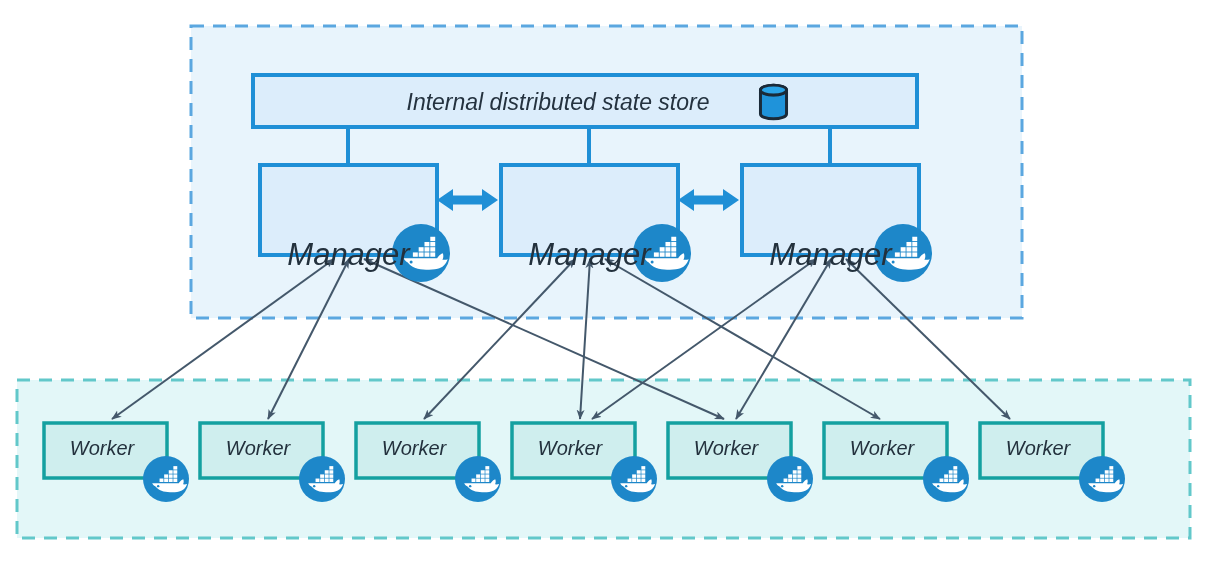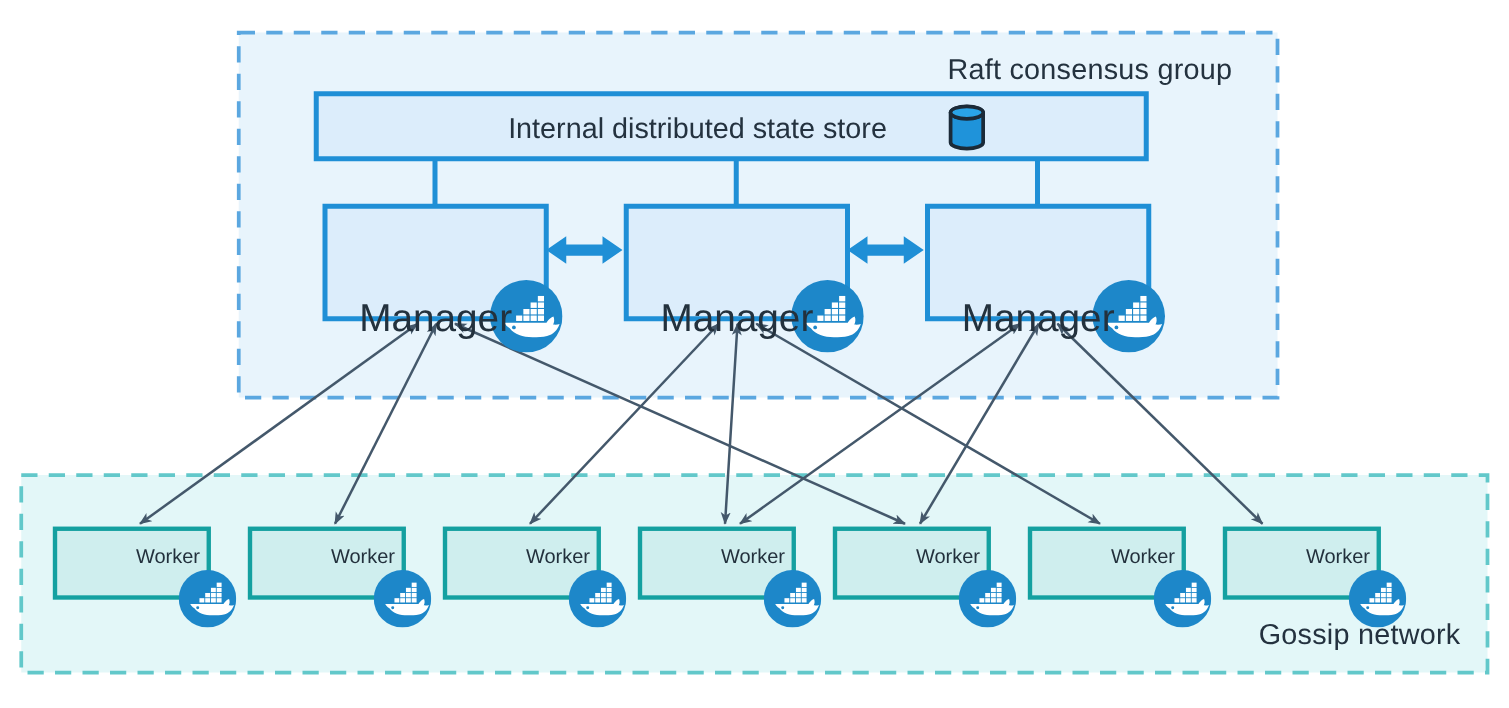--- a/index.html
+++ b/index.html
@@ -31,32 +31,32 @@
     font-family: "Liberation Sans", sans-serif;
     white-space: nowrap;
     letter-spacing: 0.2px;
   }
   .node-label {
     position: absolute;
     color: #23313d;
     font-family: "Liberation Sans", sans-serif;
     white-space: nowrap;
     text-align: center;
+    font-style: italic;
   }
   .store-label {
     font-size: 23px;
     color: #24323f;
   }
   .manager-label {
     font-size: 31px;
     margin-top: 48px;
   }
   .worker-label {
-    font-size: 16px;
-    text-align: right;
+    font-size: 20px;
   }
 </style>
 </head>
 <body>
 
 <div id="stage">
 
   <svg id="svg-layer" viewBox="0 0 1207 566">
     <defs>
       <marker id="thin-arrow" markerWidth="11" markerHeight="11" refX="9.2" refY="4" orient="auto" markerUnits="userSpaceOnUse">
@@ -145,23 +145,21 @@
 
     <use href="#docker-whale" x="143" y="456" width="46" height="46"></use>
     <use href="#docker-whale" x="299" y="456" width="46" height="46"></use>
     <use href="#docker-whale" x="455" y="456" width="46" height="46"></use>
     <use href="#docker-whale" x="611" y="456" width="46" height="46"></use>
     <use href="#docker-whale" x="767" y="456" width="46" height="46"></use>
     <use href="#docker-whale" x="923" y="456" width="46" height="46"></use>
     <use href="#docker-whale" x="1079" y="456" width="46" height="46"></use>
   </svg>
 
-  <div class="zone-label" style="left:758px; top:42px;">Raft consensus group</div>
 
-  <div class="zone-label" style="left:1007px; top:494px;">Gossip network</div>
 
   <div class="node-label store-label" style="left:253px; top:89px; width:610px;">Internal distributed state store</div>
 
   <div class="node-label manager-label" style="left:260px; top:189px; width:177px;">Manager</div>
   <div class="node-label manager-label" style="left:501px; top:189px; width:177px;">Manager</div>
   <div class="node-label manager-label" style="left:742px; top:189px; width:177px;">Manager</div>
 
   <div class="node-label worker-label" style="left:44px; top:437px; width:116px;">Worker</div>
   <div class="node-label worker-label" style="left:200px; top:437px; width:116px;">Worker</div>
   <div class="node-label worker-label" style="left:356px; top:437px; width:116px;">Worker</div>

